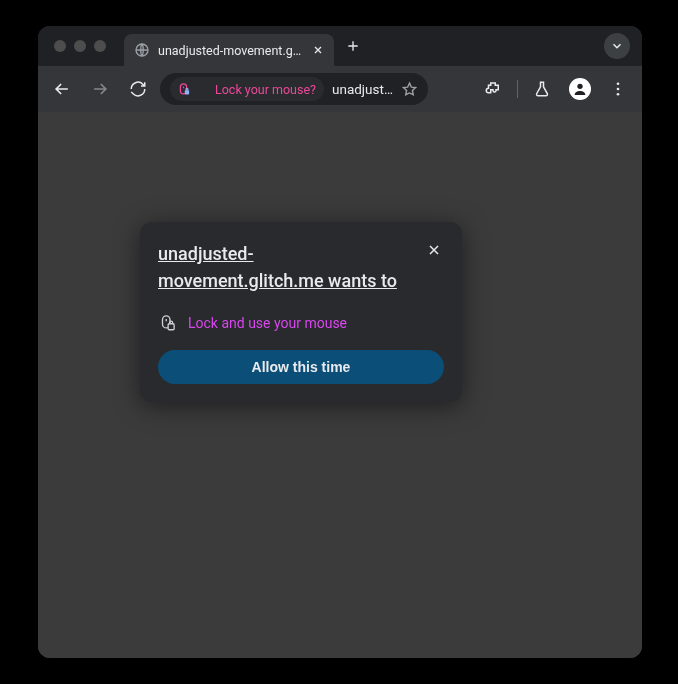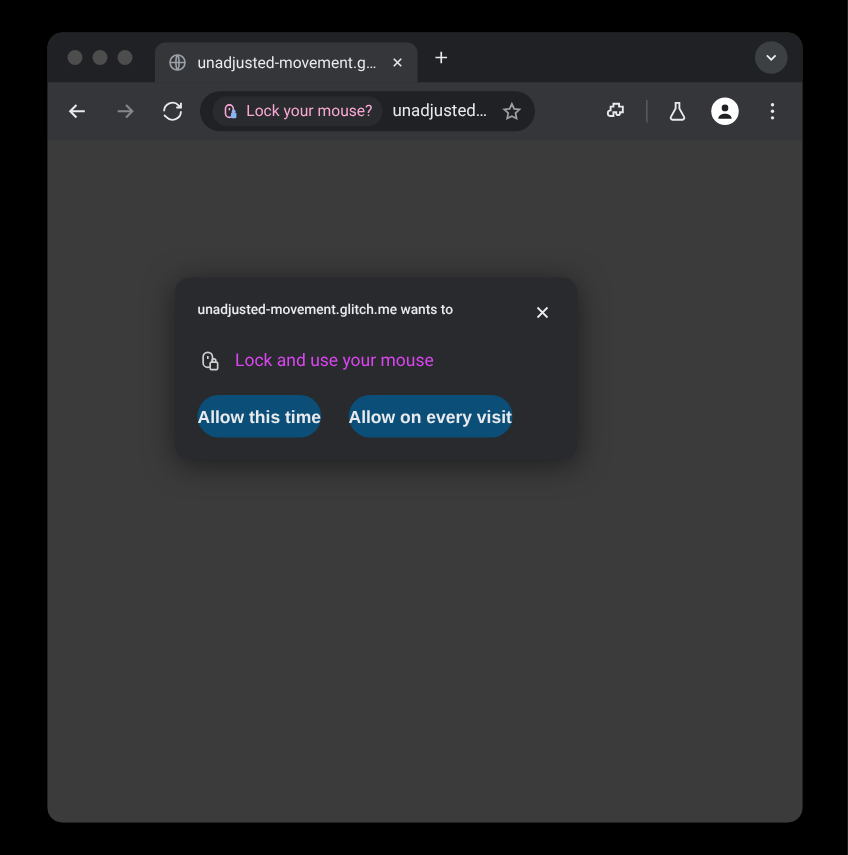--- a/index.html
+++ b/index.html
@@ -90,24 +90,24 @@
     flex: 0 1 268px;
     height: 32px;
     background: #202124;
     border-radius: 16px;
     display: flex;
     align-items: center;
     padding: 0 10px;
     gap: 8px;
   }
   .lock-chip {
-    display: flex; align-items: center; gap: 6px;
+    display: flex; align-items: center; gap: 24px;
     height: 24px; background: #2a2b2f; border-radius: 12px;
     padding: 0 8px 0 6px;
-    color: #f9a8d4; font-size: 12.5px;
+    color: #ec4899; font-size: 12.5px;
     flex-shrink: 0;
   }
   .chip-icon { display:flex; align-items:center; }
   .url-text {
     color: #e8eaed; font-size: 13.5px; white-space: nowrap;
     overflow: hidden; text-overflow: ellipsis; flex:1;
   }
   .star { color: #9aa0a6; display:flex; align-items:center; flex-shrink:0;}
   .toolbar-spacer { flex: 1; }
   .tool-icon {
@@ -134,35 +134,36 @@
     box-shadow: 0 4px 24px rgba(0,0,0,0.5);
     padding: 18px;
     color: #e8eaed;
   }
   .dialog-header {
     display:flex; align-items:flex-start; justify-content:space-between;
     gap:10px;
     margin-bottom: 20px;
   }
   .dialog-title {
-    font-size: 11px; font-weight: 500; line-height:1.5;
+    font-size: 18px; font-weight: 500; line-height:1.5;
     padding-right: 4px;
+    text-decoration: underline;
   }
   .dialog-close {
     color:#e8eaed; cursor:pointer;
     width:20px; height:20px; display:flex; align-items:center; justify-content:center;
     flex-shrink:0;
   }
   .perm-row {
     display:flex; align-items:center; gap:12px;
     font-size:14px; color:#d946ef;
     margin-bottom: 18px;
   }
   .perm-icon { color:#cfcfcf; display:flex; align-items:center; }
-  .dialog-buttons { display:flex; gap:22px; }
+  .dialog-buttons { display:flex; flex-direction:column; gap:9px; }
   .dlg-btn {
     height: 34px;
     background: #0b4f78;
     color: #e8eaed;
     border: none;
     border-radius: 17px;
     font-size: 14px;
     font-weight: 600;
     cursor: pointer;
     display:flex; align-items:center; justify-content:center;
@@ -294,15 +295,14 @@
           <rect x="6" y="2.5" width="10" height="16" rx="5"></rect>
           <path d="M11 6.5v3"></path>
           <rect x="13.5" y="13" width="8" height="8" rx="1.5" fill="#292a2d" stroke="currentColor"></rect>
           <path d="M15.5 13v-1.5a2 2 0 0 1 4 0V13"></path>
         </svg>
     </span>
     <span>Lock and use your mouse</span>
   </div>
   <div class="dialog-buttons">
     <button class="dlg-btn">Allow this time</button>
-    <button class="dlg-btn">Allow on every visit</button>
   </div>
 </div>
 
 </body></html>

